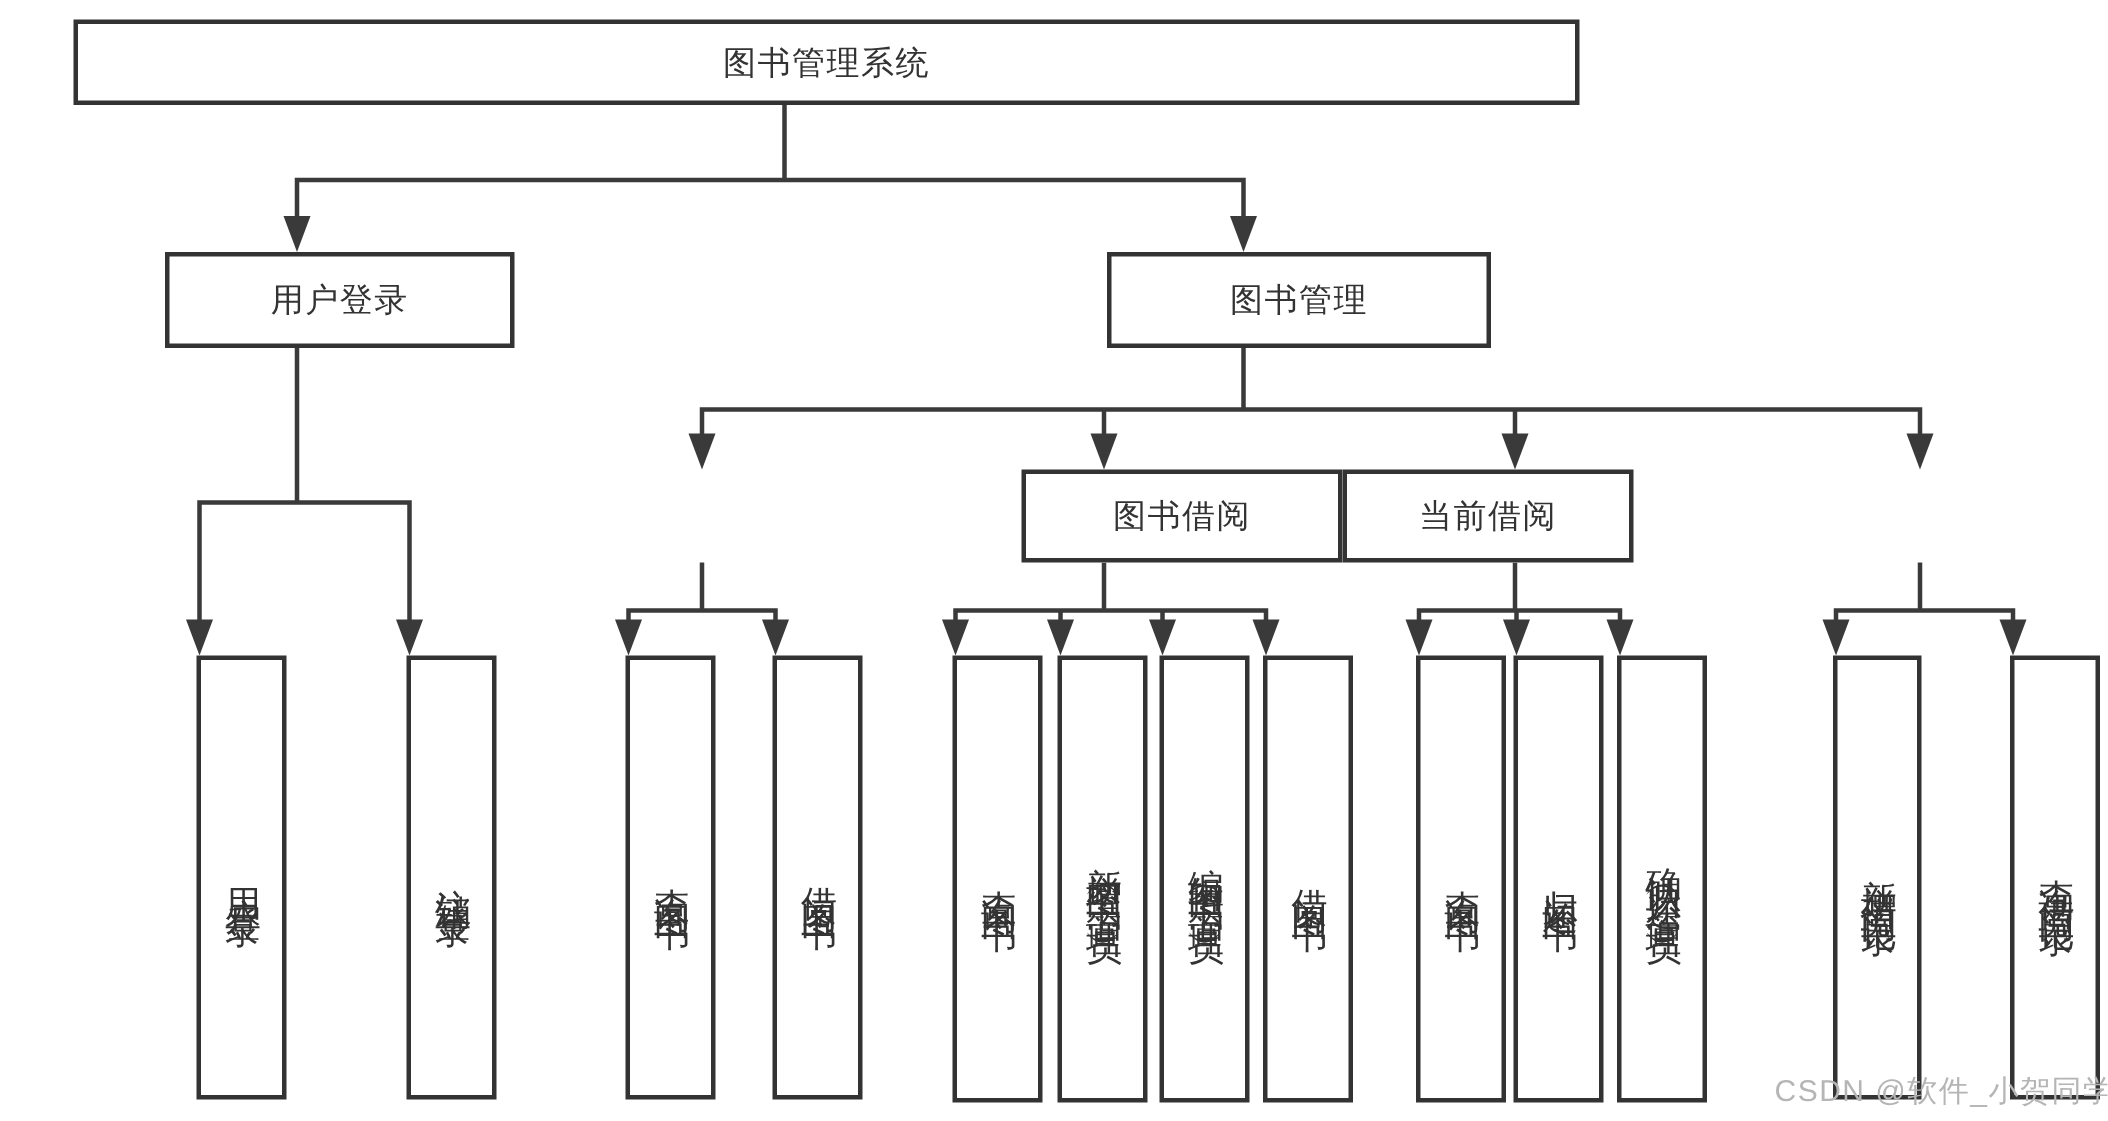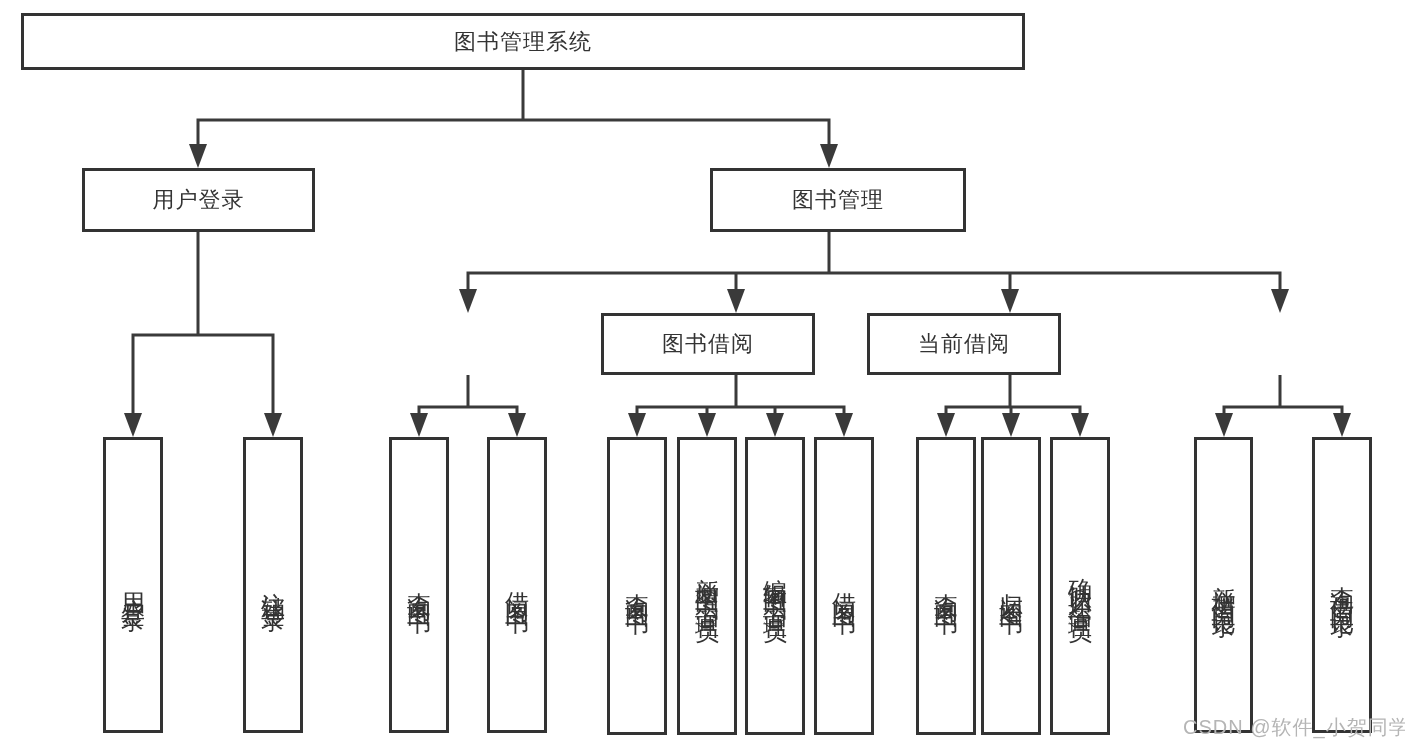--- a/index.html
+++ b/index.html
@@ -16,20 +16,21 @@
   .connectors polygon { fill: var(--line, #3a3a3a); }
   .box {
     position: absolute;
     box-sizing: border-box;
     background: #ffffff;
     border: 3px solid var(--border, #333333);
     display: flex;
     align-items: center;
     justify-content: center;
     color: var(--text, #333333);
+    margin-left: 28px;
   }
   .box.h .lbl { font-size: 22px; letter-spacing: 1px; white-space: nowrap; }
   .box.v .lbl {
     writing-mode: vertical-rl;
     text-orientation: mixed;
     font-size: 24px;
     letter-spacing: 6px;
     line-height: 1;
     white-space: nowrap;
   }
@@ -111,21 +112,21 @@
     <span class="lbl">图书管理系统</span>
   </div>
 
   <div class="box h" style="left:82px;top:168px;width:233px;height:64px">
     <span class="lbl">用户登录</span>
   </div>
   <div class="box h" style="left:710px;top:168px;width:256px;height:64px">
     <span class="lbl">图书管理</span>
   </div>
 
-  <div class="box h" style="left:601px;top:313px;width:214px;height:62px">
+  <div class="box h" style="left:653px;top:313px;width:214px;height:62px">
     <span class="lbl">图书借阅</span>
   </div>
   <div class="box h" style="left:867px;top:313px;width:194px;height:62px">
     <span class="lbl">当前借阅</span>
   </div>
 
   <div class="box v" style="left:103px;top:437px;width:60px;height:296px">
     <span class="lbl">用户登录</span>
   </div>
   <div class="box v" style="left:243px;top:437px;width:60px;height:296px">

